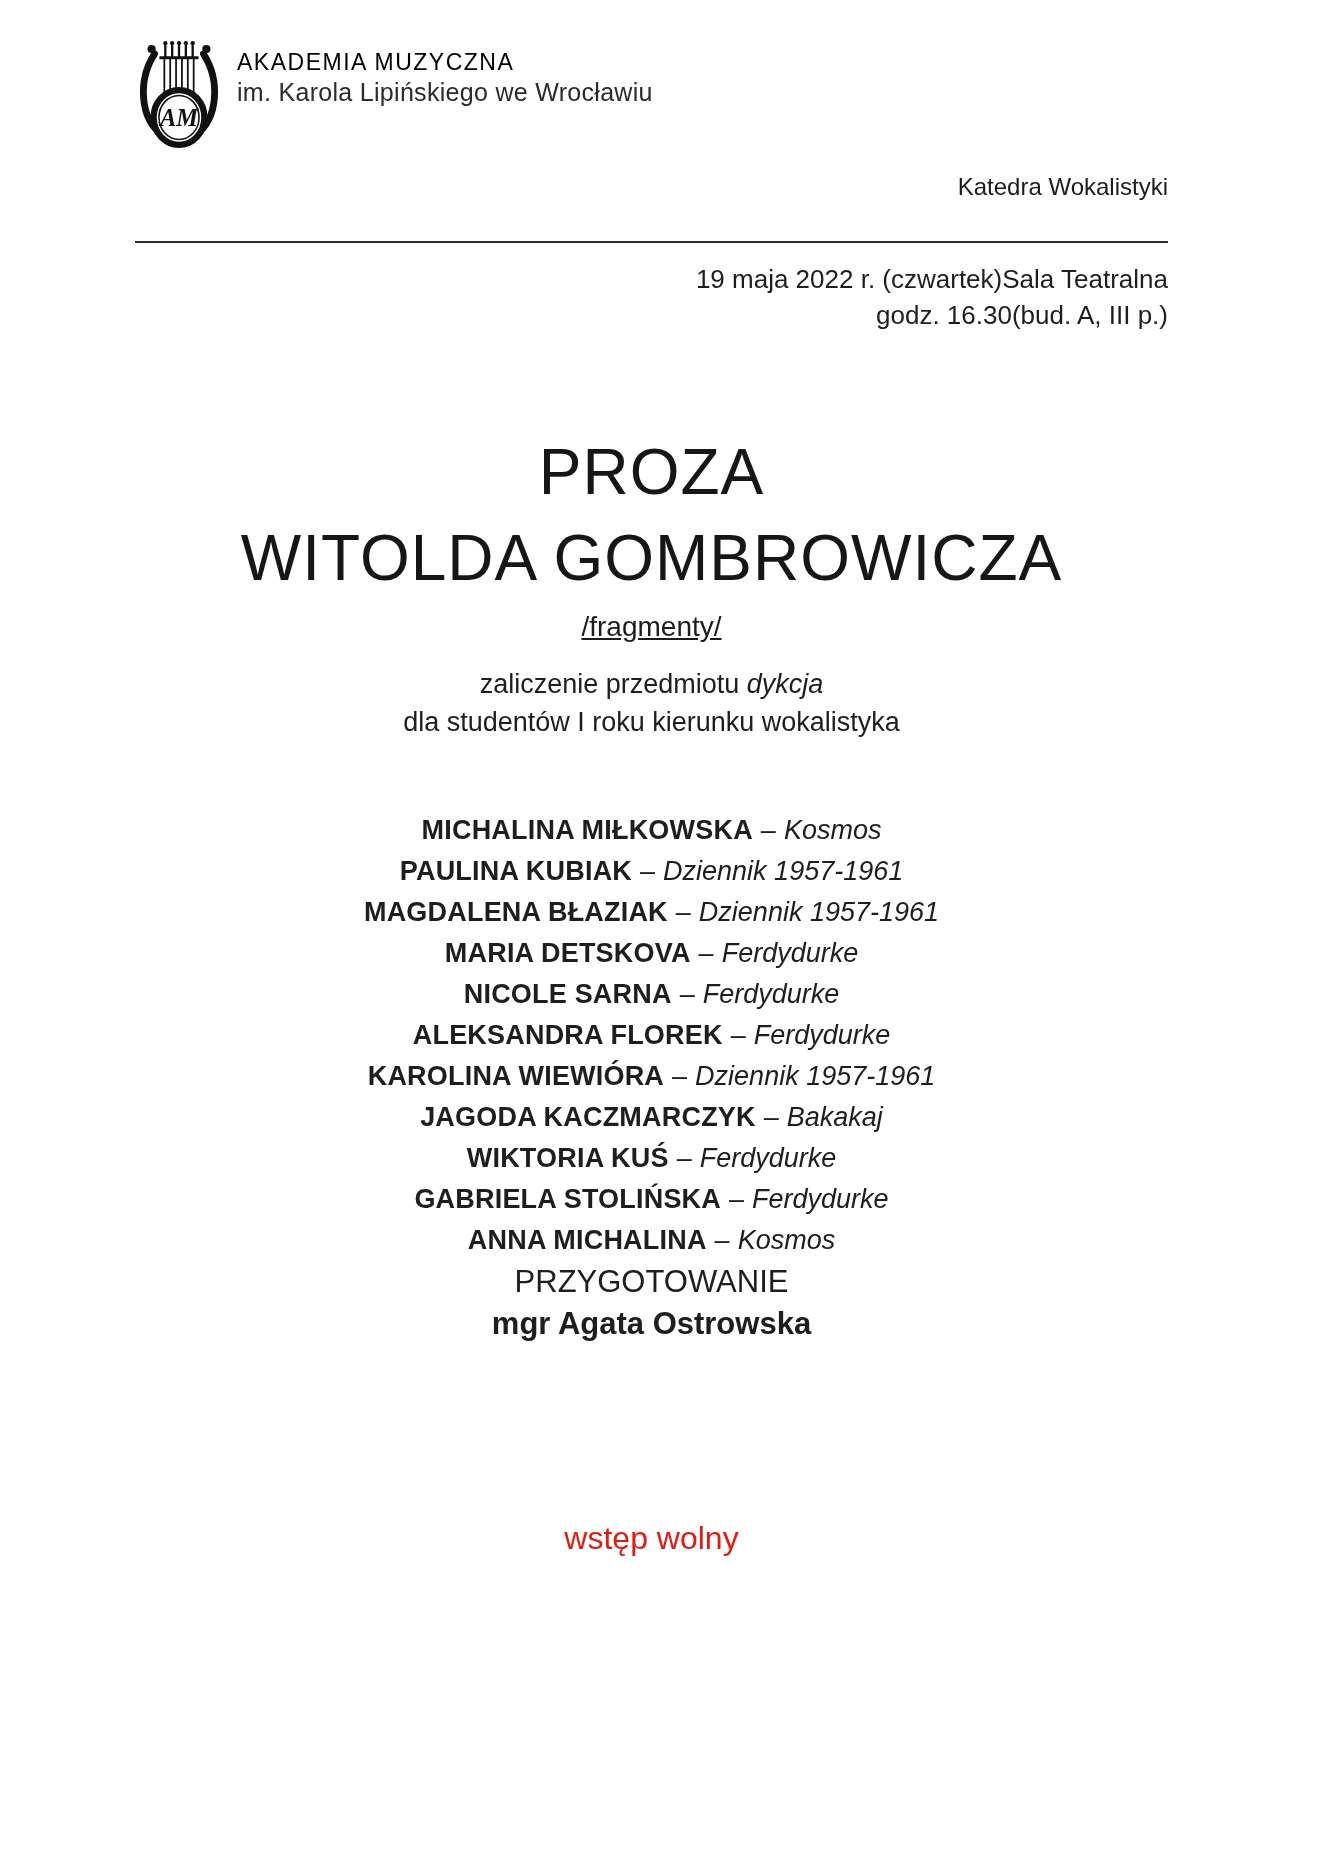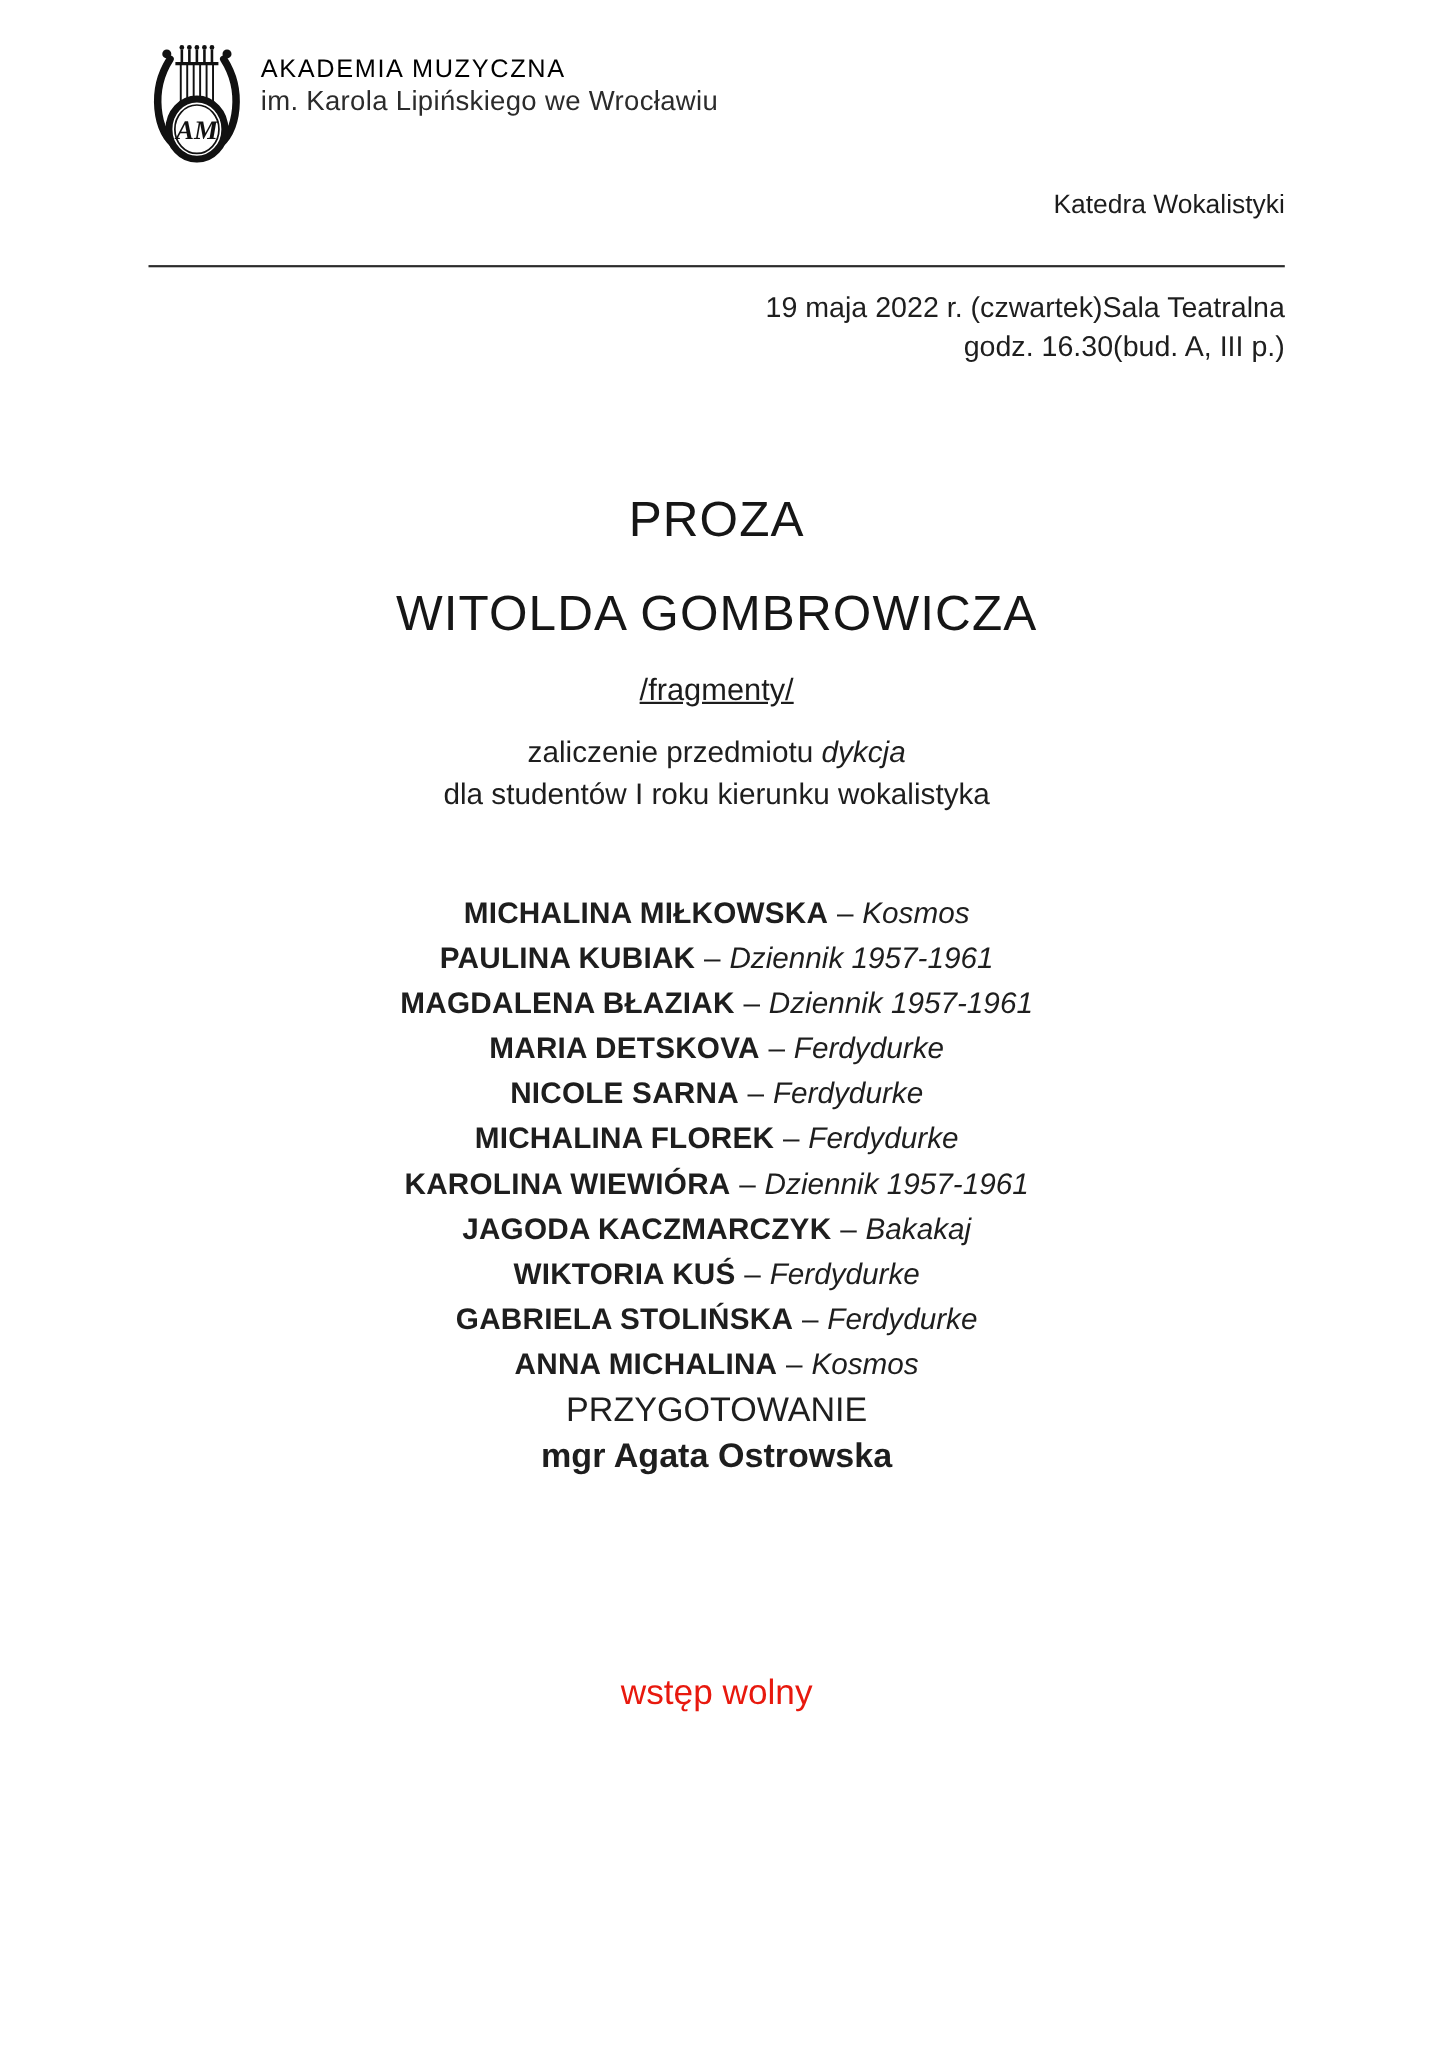--- a/index.html
+++ b/index.html
@@ -54,21 +54,21 @@
   }
 
   
   .info-block { margin-top: 18px; font-size: 26px; line-height: 36px; }
   .info-row { display: flex; justify-content: flex-end; }
   .info-left { text-align: left; }
   .info-right { text-align: right; }
 
   
   .title-block { margin-top: 96px; text-align: center; color: #161616; }
-  .title-line { font-size: 45px; line-height: 86px; font-weight: 400; letter-spacing: 1px; }
+  .title-line { font-size: 64px; line-height: 86px; font-weight: 400; letter-spacing: 1px; }
   .title-fragment { margin-top: 8px; font-size: 28px; line-height: 36px; color: #1c1c1c; text-decoration: underline; }
 
   
   .description { margin-top: 20px; text-align: center; font-size: 27px; line-height: 38px; }
   .pre { white-space: pre; }
   .it { font-style: italic; }
 
   
   .performers { margin-top: 69px; text-align: center; font-size: 27px; }
   .performer-row { line-height: 41px; white-space: nowrap; }
@@ -158,21 +158,21 @@
     </div>
     <div>dla studentów I roku kierunku wokalistyka</div>
   </div>
 
   <div class="performers" id="performers">
       <div class="performer-row"><span class="performer-name">MICHALINA MIŁKOWSKA</span><span class="performer-dash">–</span><span class="performer-work">Kosmos</span></div>
       <div class="performer-row"><span class="performer-name">PAULINA KUBIAK</span><span class="performer-dash">–</span><span class="performer-work">Dziennik 1957-1961</span></div>
       <div class="performer-row"><span class="performer-name">MAGDALENA BŁAZIAK</span><span class="performer-dash">–</span><span class="performer-work">Dziennik 1957-1961</span></div>
       <div class="performer-row"><span class="performer-name">MARIA DETSKOVA</span><span class="performer-dash">–</span><span class="performer-work">Ferdydurke</span></div>
       <div class="performer-row"><span class="performer-name">NICOLE SARNA</span><span class="performer-dash">–</span><span class="performer-work">Ferdydurke</span></div>
-      <div class="performer-row"><span class="performer-name">MICHALINA FLOREK</span><span class="performer-dash">–</span><span class="performer-work">Ferdydurke</span></div>
+      <div class="performer-row"><span class="performer-name">ALEKSANDRA FLOREK</span><span class="performer-dash">–</span><span class="performer-work">Ferdydurke</span></div>
       <div class="performer-row"><span class="performer-name">KAROLINA WIEWIÓRA</span><span class="performer-dash">–</span><span class="performer-work">Dziennik 1957-1961</span></div>
       <div class="performer-row"><span class="performer-name">JAGODA KACZMARCZYK</span><span class="performer-dash">–</span><span class="performer-work">Bakakaj</span></div>
       <div class="performer-row"><span class="performer-name">WIKTORIA KUŚ</span><span class="performer-dash">–</span><span class="performer-work">Ferdydurke</span></div>
       <div class="performer-row"><span class="performer-name">GABRIELA STOLIŃSKA</span><span class="performer-dash">–</span><span class="performer-work">Ferdydurke</span></div>
       <div class="performer-row"><span class="performer-name">ANNA MICHALINA</span><span class="performer-dash">–</span><span class="performer-work">Kosmos</span></div>
     </div>
 
   <div class="preparation">
     <div class="preparation-heading">PRZYGOTOWANIE</div>
     <div class="preparation-person">mgr Agata Ostrowska</div>

